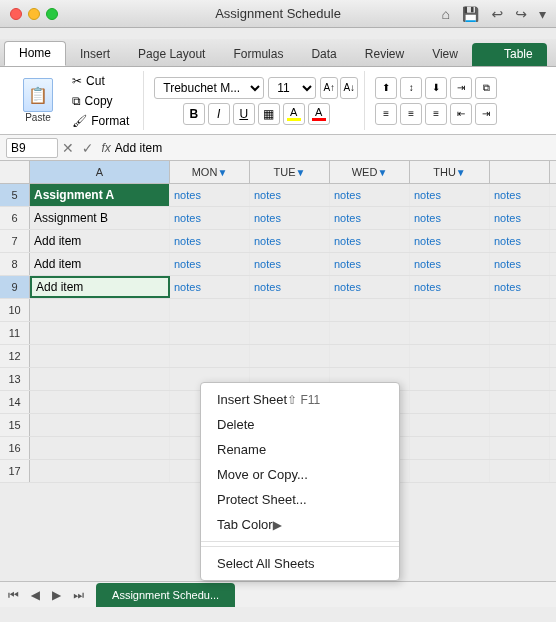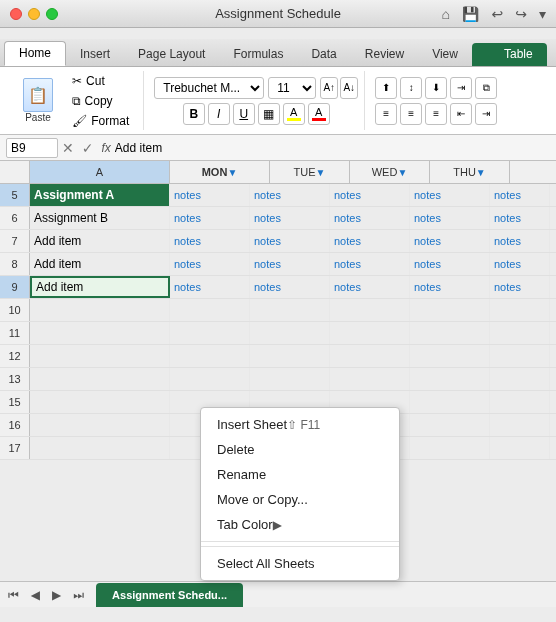--- a/index.html
+++ b/index.html
@@ -301,21 +301,21 @@
     .sheet-tab {
       height: 20px;
       padding: 12px 16px;
       background: #217346;
       color: white;
       font-size: 11px;
       display: flex;
       align-items: center;
       border-radius: 4px 4px 0 0;
       cursor: pointer;
-      font-weight: 700;
+      font-weight: 400;
     }
 
     
     .context-menu {
       position: absolute;
       bottom: 26px;
       left: 200px;
       background: white;
       border: 1px solid #c0c0c0;
       border-radius: 4px;
@@ -450,21 +450,21 @@
   <span class="formula-check">✓</span>
   <span class="formula-fx"><i>fx</i></span>
   <input class="formula-input" value="Add item" style="">
 </div>
 
 <div class="sheet-container">
 
   <div class="col-headers">
     <div class="row-num-header"></div>
     <div class="col-header selected" style="width:140px;">A</div>
-    <div class="col-header" style="width:100px;font-weight:bold;">
+    <div class="col-header" style="width:80px;">
       MON <span style="color:#1a73c8; font-size:10px;">▼</span>
     </div>
     <div class="col-header" style="width:80px;">
       TUE <span style="color:#1a73c8; font-size:10px;">▼</span>
     </div>
     <div class="col-header" style="width:80px;">
       WED <span style="color:#1a73c8; font-size:10px;">▼</span>
     </div>
     <div class="col-header" style="width:80px;">
       THU <span style="color:#1a73c8; font-size:10px;">▼</span>
@@ -554,20 +554,29 @@
     <div class="sheet-row">
       <div class="row-num">13</div>
       <div class="cell col-a"></div>
       <div class="cell col-b"></div>
       <div class="cell col-c"></div>
       <div class="cell col-d"></div>
       <div class="cell col-e"></div>
       <div class="cell col-f"></div>
     </div>
     <div class="sheet-row">
+      <div class="row-num">14</div>
+      <div class="cell col-a"></div>
+      <div class="cell col-b"></div>
+      <div class="cell col-c"></div>
+      <div class="cell col-d"></div>
+      <div class="cell col-e"></div>
+      <div class="cell col-f"></div>
+    </div>
+    <div class="sheet-row">
       <div class="row-num">15</div>
       <div class="cell col-a"></div>
       <div class="cell col-b"></div>
       <div class="cell col-c"></div>
       <div class="cell col-d"></div>
       <div class="cell col-e"></div>
       <div class="cell col-f"></div>
     </div>
     <div class="sheet-row">
       <div class="row-num">16</div>
@@ -595,20 +604,23 @@
       <span class="ctx-shortcut">⇧ F11</span>
     </div>
     <div class="ctx-item">
       <span>Delete</span>
     </div>
     <div class="ctx-item">
       <span>Rename</span>
     </div>
     <div class="ctx-item">
       <span>Move or Copy...</span>
+    </div>
+    <div class="ctx-item">
+      <span>Protect Sheet...</span>
     </div>
     <div class="ctx-item">
       <span>Tab Color</span>
       <span class="ctx-arrow">▶</span>
     </div>
     <div class="ctx-separator"></div>
     <div class="ctx-separator"></div>
     <div class="ctx-item">
       <span>Select All Sheets</span>
     </div>

